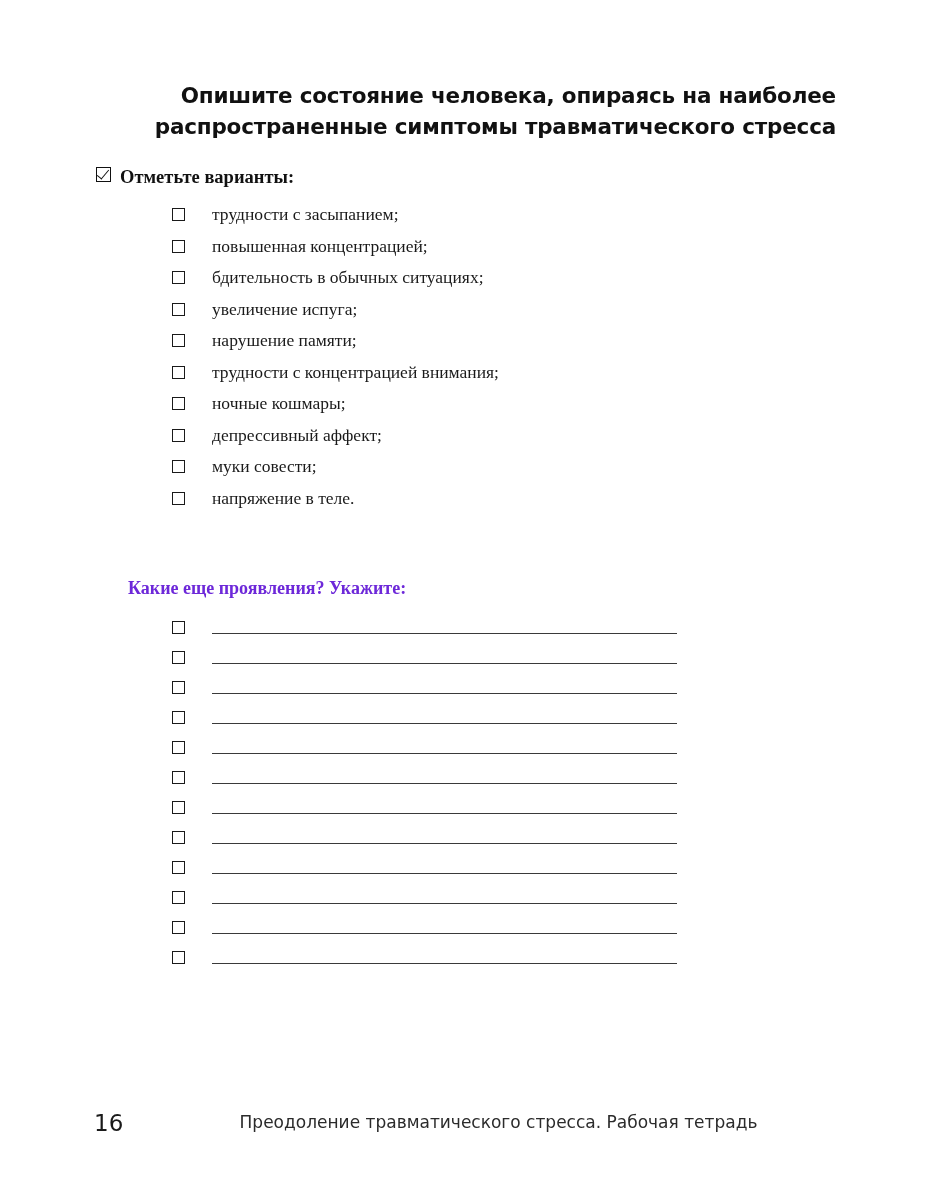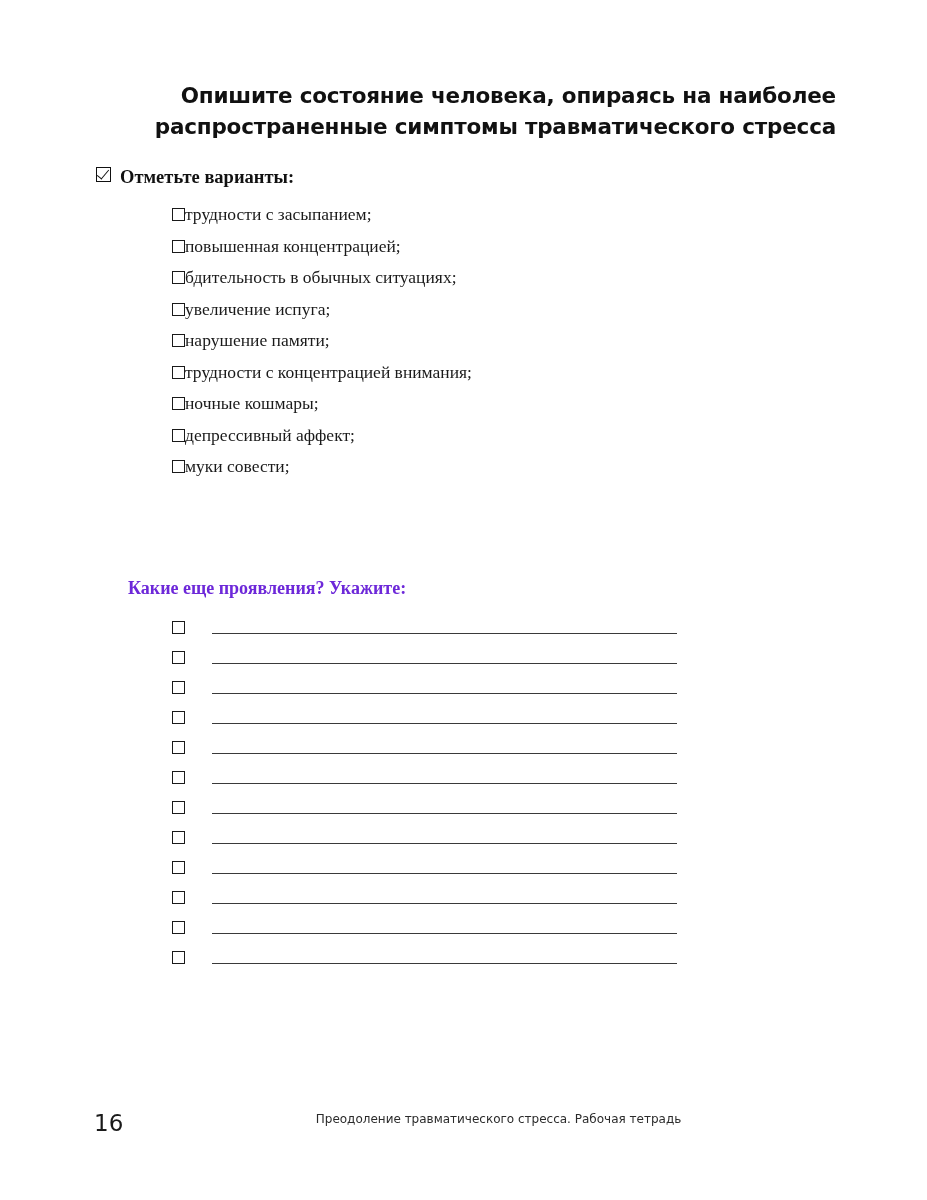--- a/index.html
+++ b/index.html
@@ -83,20 +83,21 @@
   .chk {
     flex: 0 0 auto;
     width: 13px;
     height: 13px;
     border: 1.3px solid #1a1a1a;
     box-sizing: border-box;
     margin-top: 5px;
     background: #fff;
   }
   .option-label {
+    margin-left: 27px;
     font-size: 17.5px;
     line-height: 23px;
     color: #1a1a1a;
     max-width: 610px;
   }
 
   .subheading {
     position: absolute;
     left: 128px;
     top: 578px;
@@ -135,21 +136,21 @@
   }
   .footer-text {
     position: absolute;
     left: 0;
     top: 1112px;
     width: 927px;
     text-align: center;
     padding-left: 70px;
     box-sizing: border-box;
     font-family: "DejaVu Sans", sans-serif;
-    font-size: 12px;
+    font-size: 17px;
     color: #2b2b2b;
   }
 </style>
 </head>
 <body>
 
 <div class="page">
 
   <div class="title">
     <span>Опишите состояние человека, опираясь на наиболее</span>
@@ -191,20 +192,24 @@
       <span class="option-label">ночные кошмары;</span>
     </div>
     <div class="option-row">
       <span class="chk"></span>
       <span class="option-label">депрессивный аффект;</span>
     </div>
     <div class="option-row">
       <span class="chk"></span>
       <span class="option-label">муки совести;</span>
     </div>
+    <div class="option-row">
+      <span class="chk"></span>
+      <span class="option-label">напряжение в теле.</span>
+    </div>
   </div>
 
   <div class="subheading">Какие еще проявления? Укажите:</div>
 
   <div class="blank-lines">
     <div class="blank-row">
       <span class="chk"></span>
       <span class="blank-line"></span>
     </div>
     <div class="blank-row">

